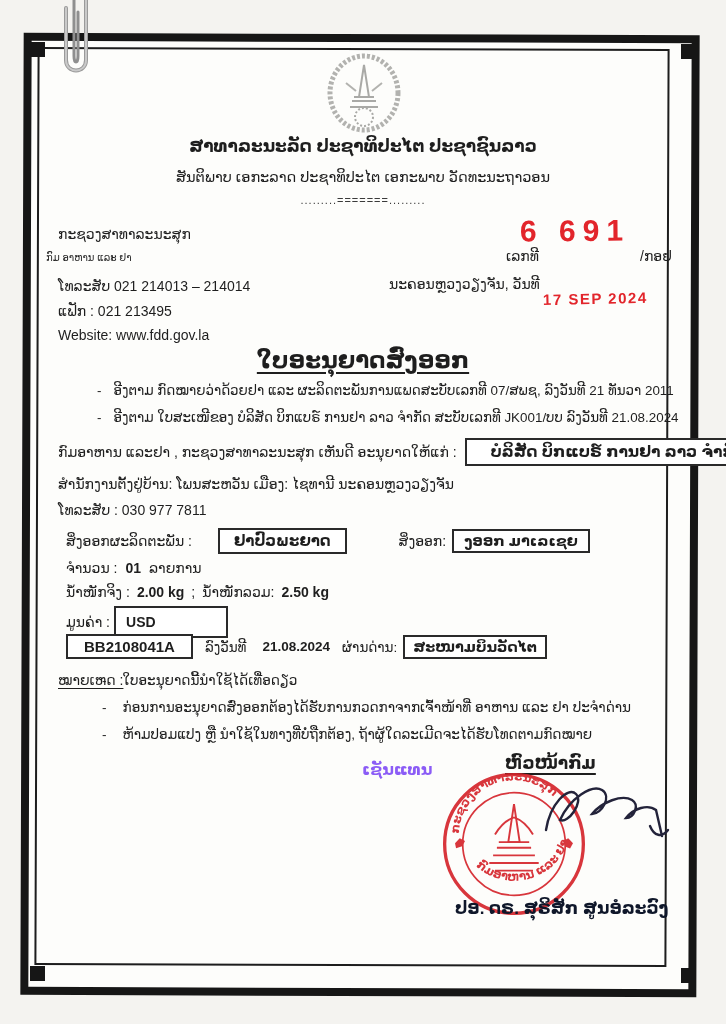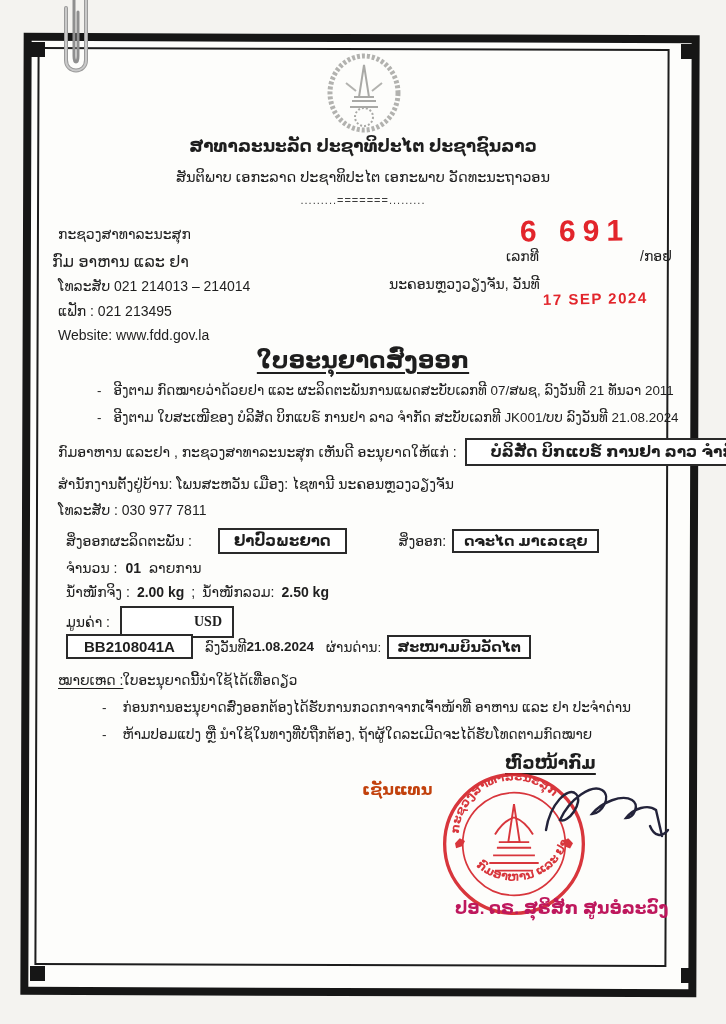--- a/index.html
+++ b/index.html
@@ -36,22 +36,22 @@
     color:#e2252b;font-size:30px;font-weight:700;letter-spacing:7px;
     font-family:"Liberation Sans",sans-serif;transform:rotate(-0.5deg);
   }
   .stampdate{
     color:#e2252b;font-size:15px;font-weight:700;letter-spacing:1.5px;
     transform:rotate(-1.2deg);
   }
   .underl{text-decoration:underline;text-underline-offset:4px;text-decoration-thickness:2px;}
   .thinunderl{text-decoration:underline;text-underline-offset:3px;}
   .doctitle{font-size:23px;font-weight:700;}
-  .bluetext{color:#c2410c;font-weight:700;margin-top:20px;}
-  .redname{color:#be185d;font-weight:700;font-size:17px;}
+  .bluetext{color:#8b5cf6;font-weight:700;}
+  .redname{color:#0f172a;font-weight:700;font-size:17px;}
   .dash{display:inline-block;}
 </style>
 </head>
 <body>
 
 <div class="scan">
 
   <div class="frame-outer"></div>
   <div class="frame-inner"></div>
   <div class="corner" style="left:30px;top:42px;"></div>
@@ -71,27 +71,27 @@
     <path d="M26 48 L50 48 M24 54 L52 54 M28 44 L48 44" stroke="#8e8e8a" stroke-width="2" fill="none"></path>
     <circle cx="38" cy="64" r="9" fill="none" stroke="#8e8e8a" stroke-width="2" stroke-dasharray="2 2"></circle>
     <path d="M20 30 L30 38 M56 30 L46 38" stroke="#9a9a96" stroke-width="2"></path>
   </svg>
 
   <div class="t center bold" style="top:136px;font-size:17px;">ສາທາລະນະລັດ ປະຊາທິປະໄຕ ປະຊາຊົນລາວ</div>
   <div class="t center" style="top:168px;font-size:14.5px;">ສັນຕິພາບ ເອກະລາດ ປະຊາທິປະໄຕ ເອກະພາບ ວັດທະນະຖາວອນ</div>
   <div class="t center" style="top:194px;font-size:11px;letter-spacing:1px;color:#3a3a3a;">.........=======.........</div>
 
   <div class="t" style="left:58px;top:226px;font-size:14px;">ກະຊວງສາທາລະນະສຸກ</div>
-  <div class="t" style="left:52px;top:252px;font-size:16px;">ກົມ ອາຫານ ແລະ ຢາ</div>
+  <div class="t" style="left:46px;top:252px;font-size:10px;">ກົມ ອາຫານ ແລະ ຢາ</div>
   <div class="t" style="left:58px;top:278px;font-size:14px;">ໂທລະສັບ 021 214013 – 214014</div>
   <div class="t" style="left:58px;top:303px;font-size:14px;">ແຟັກ : 021 213495</div>
   <div class="t" style="left:58px;top:327px;font-size:14px;">Website: www.fdd.gov.la</div>
 
   <div class="t stampnum" style="left:520px;top:212px;">6 691</div>
-  <div class="t" style="left:506px;top:248px;font-size:14px;font-family:Liberation Serif, serif;">ເລກທີ</div>
+  <div class="t" style="left:506px;top:248px;font-size:14px;">ເລກທີ</div>
   <div class="t" style="left:640px;top:248px;font-size:14px;">/ກອຢ</div>
   <div class="t" style="left:389px;top:276px;font-size:14px;">ນະຄອນຫຼວງວຽງຈັນ, ວັນທີ</div>
   <div class="t stampdate" style="left:543px;top:290px;">17 SEP 2024</div>
 
   <div class="t center doctitle underl" style="top:346px;">ໃບອະນຸຍາດສົ່ງອອກ</div>
 
   <div class="row" style="left:97px;top:383px;font-size:13.4px;gap:12px;">
     <span class="dash">-</span>
     <span>ອີງຕາມ  ກົດໝາຍວ່າດ້ວຍຢາ ແລະ ຜະລິດຕະພັນການແພດສະບັບເລກທີ 07/ສພຊ, ລົງວັນທີ 21 ທັນວາ 2011</span>
   </div>
@@ -104,46 +104,46 @@
     <span>ກົມອາຫານ ແລະຢາ , ກະຊວງສາທາລະນະສຸກ ເຫັນດີ ອະນຸຍາດໃຫ້ແກ່ :</span>
     <span class="vbox" style="font-size:15.5px;padding:3px 24px;">ບໍລິສັດ ບິກແບຣ໌ ການຢາ ລາວ ຈຳກັດ</span>
   </div>
   <div class="t" style="left:58px;top:476px;font-size:14px;">ສຳນັກງານຕັ້ງຢູ່ບ້ານ: ໂພນສະຫວັນ     ເມືອງ: ໄຊທານີ     ນະຄອນຫຼວງວຽງຈັນ</div>
   <div class="t" style="left:58px;top:502px;font-size:14px;">ໂທລະສັບ :  030 977 7811</div>
 
   <div class="row" style="left:66px;top:528px;font-size:14px;">
     <span>ສິ່ງອອກຜະລິດຕະພັນ  :</span>
     <span class="vbox" style="margin-left:26px;min-width:88px;text-align:center;font-size:15px;">ຢາປົວພະຍາດ</span>
     <span style="margin-left:52px;">ສິ່ງອອກ:</span>
-    <span class="vbox" style="margin-left:6px;font-size:14.5px;padding:2px 10px;">ດຈະໄດ ມາເລເຊຍ</span>
+    <span class="vbox" style="margin-left:6px;font-size:14.5px;padding:2px 10px;">ງອອກ ມາເລເຊຍ</span>
   </div>
 
   <div class="row" style="left:66px;top:560px;font-size:14px;gap:8px;">
     <span>ຈຳນວນ :</span>
     <span class="bold">01</span>
     <span>ລາຍການ</span>
   </div>
 
   <div class="row" style="left:66px;top:584px;font-size:14px;gap:7px;">
     <span>ນ້ຳໜັກຈິງ :</span>
     <span class="bold">2.00  kg</span>
     <span>;</span>
     <span>ນ້ຳໜັກລວມ:</span>
     <span class="bold">2.50  kg</span>
   </div>
 
-  <div class="row" style="left:66px;top:606px;font-size:14px;gap:10px;">
+  <div class="row" style="left:66px;top:606px;font-size:14px;gap:4px;">
     <span>ມູນຄ່າ  :</span>
-    <span class="vbox" style="min-width:90px;text-align:right;padding:6px 10px;font-family:Liberation Serif, serif;">USD</span>
+    <span class="vbox" style="min-width:90px;text-align:left;padding:6px 10px;">USD</span>
   </div>
 
   <div class="row" style="left:58px;top:634px;font-size:13.5px;">
     <span class="vbox" style="margin-left:8px;font-size:15px;padding:2px 16px;">BB2108041A</span>
     <span style="margin-left:12px;">ລົງວັນທີ</span>
-    <span class="bold" style="margin-left:0;">21.08.2024</span>
+    <span class="bold" style="margin-left:16px;">21.08.2024</span>
     <span style="margin-left:12px;">ຜ່ານດ່ານ:</span>
     <span class="vbox" style="margin-left:6px;font-size:14.5px;padding:2px 8px;">ສະໜາມບິນວັດໄຕ</span>
   </div>
 
   <div class="t thinunderl" style="left:58px;top:672px;font-size:14px;">ໝາຍເຫດ :</div>
   <div class="row" style="left:102px;top:672px;font-size:13.6px;gap:16px;">
     <span>-</span>
     <span>ໃບອະນຸຍາດນີ້ນຳໃຊ້ໄດ້ເທື່ອດຽວ</span>
   </div>
   <div class="row" style="left:102px;top:699px;font-size:13.6px;gap:16px;">

